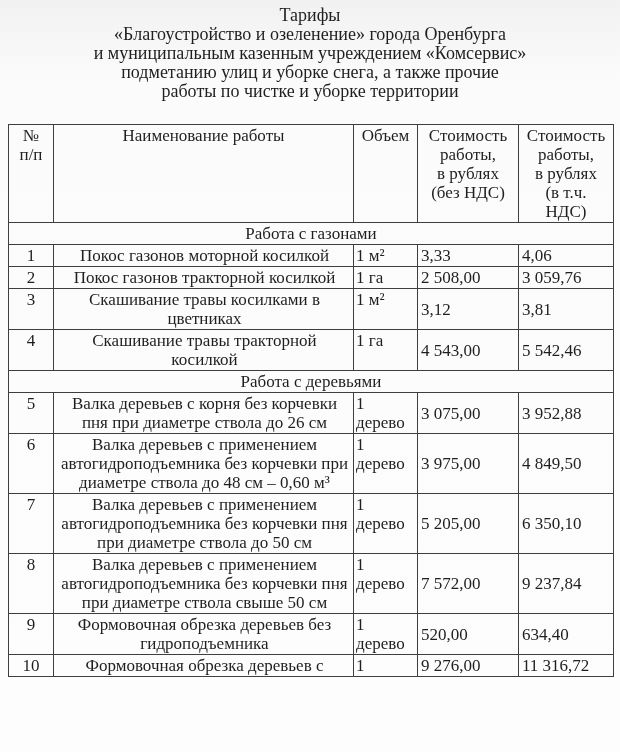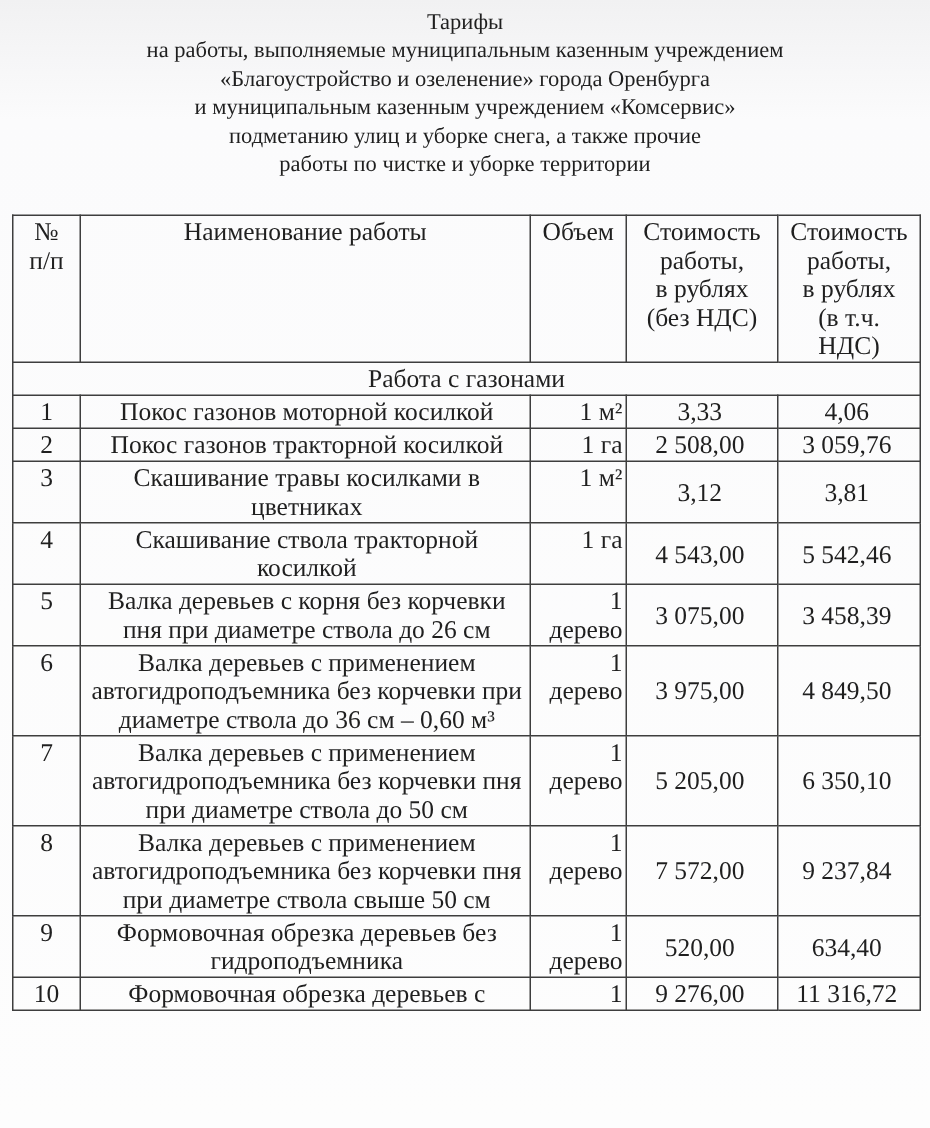--- a/index.html
+++ b/index.html
@@ -9,53 +9,52 @@
     width: 620px;
     height: 752px;
     overflow: hidden;
     background: linear-gradient(to bottom, #f1f1f2 0px, #fbfbfc 80px, #fdfdfd 100%);
     font-family: "Liberation Serif", "DejaVu Serif", serif;
     color: #1f1f1f;
   }
   .doc-title {
     padding-top: 6px;
     text-align: center;
-    font-size: 15px;
+    font-size: 18px;
     line-height: 19px;
   }
   table.tariff-table {
     margin: 23px 7px 0 8px;
     width: 605px;
     border-collapse: collapse;
     table-layout: fixed;
     font-size: 17px;
     line-height: 19px;
   }
   .tariff-table th, .tariff-table td {
     border: 1px solid #3e3e3e;
     padding: 1px 3px;
     vertical-align: top;
     font-weight: normal;
     overflow: hidden;
   }
   .tariff-table th { text-align: center; white-space: pre-line; }
   td.c-num  { text-align: center; }
   td.c-name { text-align: center; padding-left: 6px; padding-right: 4px; }
-  td.c-vol  { text-align: right; white-space: pre-line; padding-left: 2px; padding-right: 2px; }
-  td.c-price { text-align: center; vertical-align: middle; padding-right: 6px; }
+  td.c-vol  { text-align: left; white-space: pre-line; padding-left: 2px; padding-right: 2px; }
+  td.c-price { text-align: left; vertical-align: middle; padding-right: 6px; }
   tr.section-row td { text-align: center; padding: 1px 3px; margin-top: 39px; }
 </style>
 </head>
 <body>
 
 <div class="page">
 
   <div class="doc-title">
     <div>Тарифы</div>
-    <div>на работы, выполняемые муниципальным казенным учреждением</div>
     <div>«Благоустройство и озеленение» города Оренбурга</div>
     <div>и муниципальным казенным учреждением «Комсервис»</div>
     <div>подметанию улиц и уборке снега, а также прочие</div>
     <div>работы по чистке и уборке территории</div>
   </div>
 
   <table class="tariff-table">
     <colgroup>
       <col style="width:45px">
       <col style="width:300px">
@@ -100,38 +99,41 @@
       </tr>
       <tr>
         <td class="c-num">3</td>
         <td class="c-name">Скашивание травы косилками в цветниках</td>
         <td class="c-vol">1 м²</td>
         <td class="c-price">3,12</td>
         <td class="c-price">3,81</td>
       </tr>
       <tr>
         <td class="c-num">4</td>
-        <td class="c-name">Скашивание ствола тракторной косилкой</td>
+        <td class="c-name">Скашивание травы тракторной косилкой</td>
         <td class="c-vol">1 га</td>
         <td class="c-price">4 543,00</td>
         <td class="c-price">5 542,46</td>
       </tr>
 
+      <tr class="section-row">
+        <td colspan="5">Работа с деревьями</td>
+      </tr>
 
       <tr>
         <td class="c-num">5</td>
         <td class="c-name">Валка деревьев с корня без корчевки пня при диаметре ствола до 26 см</td>
         <td class="c-vol">1
 дерево</td>
         <td class="c-price">3 075,00</td>
-        <td class="c-price">3 458,39</td>
+        <td class="c-price">3 952,88</td>
       </tr>
       <tr>
         <td class="c-num">6</td>
-        <td class="c-name">Валка деревьев с применением автогидроподъемника без корчевки при диаметре ствола до 36 см – 0,60 м³</td>
+        <td class="c-name">Валка деревьев с применением автогидроподъемника без корчевки при диаметре ствола до 48 см – 0,60 м³</td>
         <td class="c-vol">1
 дерево</td>
         <td class="c-price">3 975,00</td>
         <td class="c-price">4 849,50</td>
       </tr>
       <tr>
         <td class="c-num">7</td>
         <td class="c-name">Валка деревьев с применением автогидроподъемника без корчевки пня при диаметре ствола до 50 см</td>
         <td class="c-vol">1
 дерево</td>

